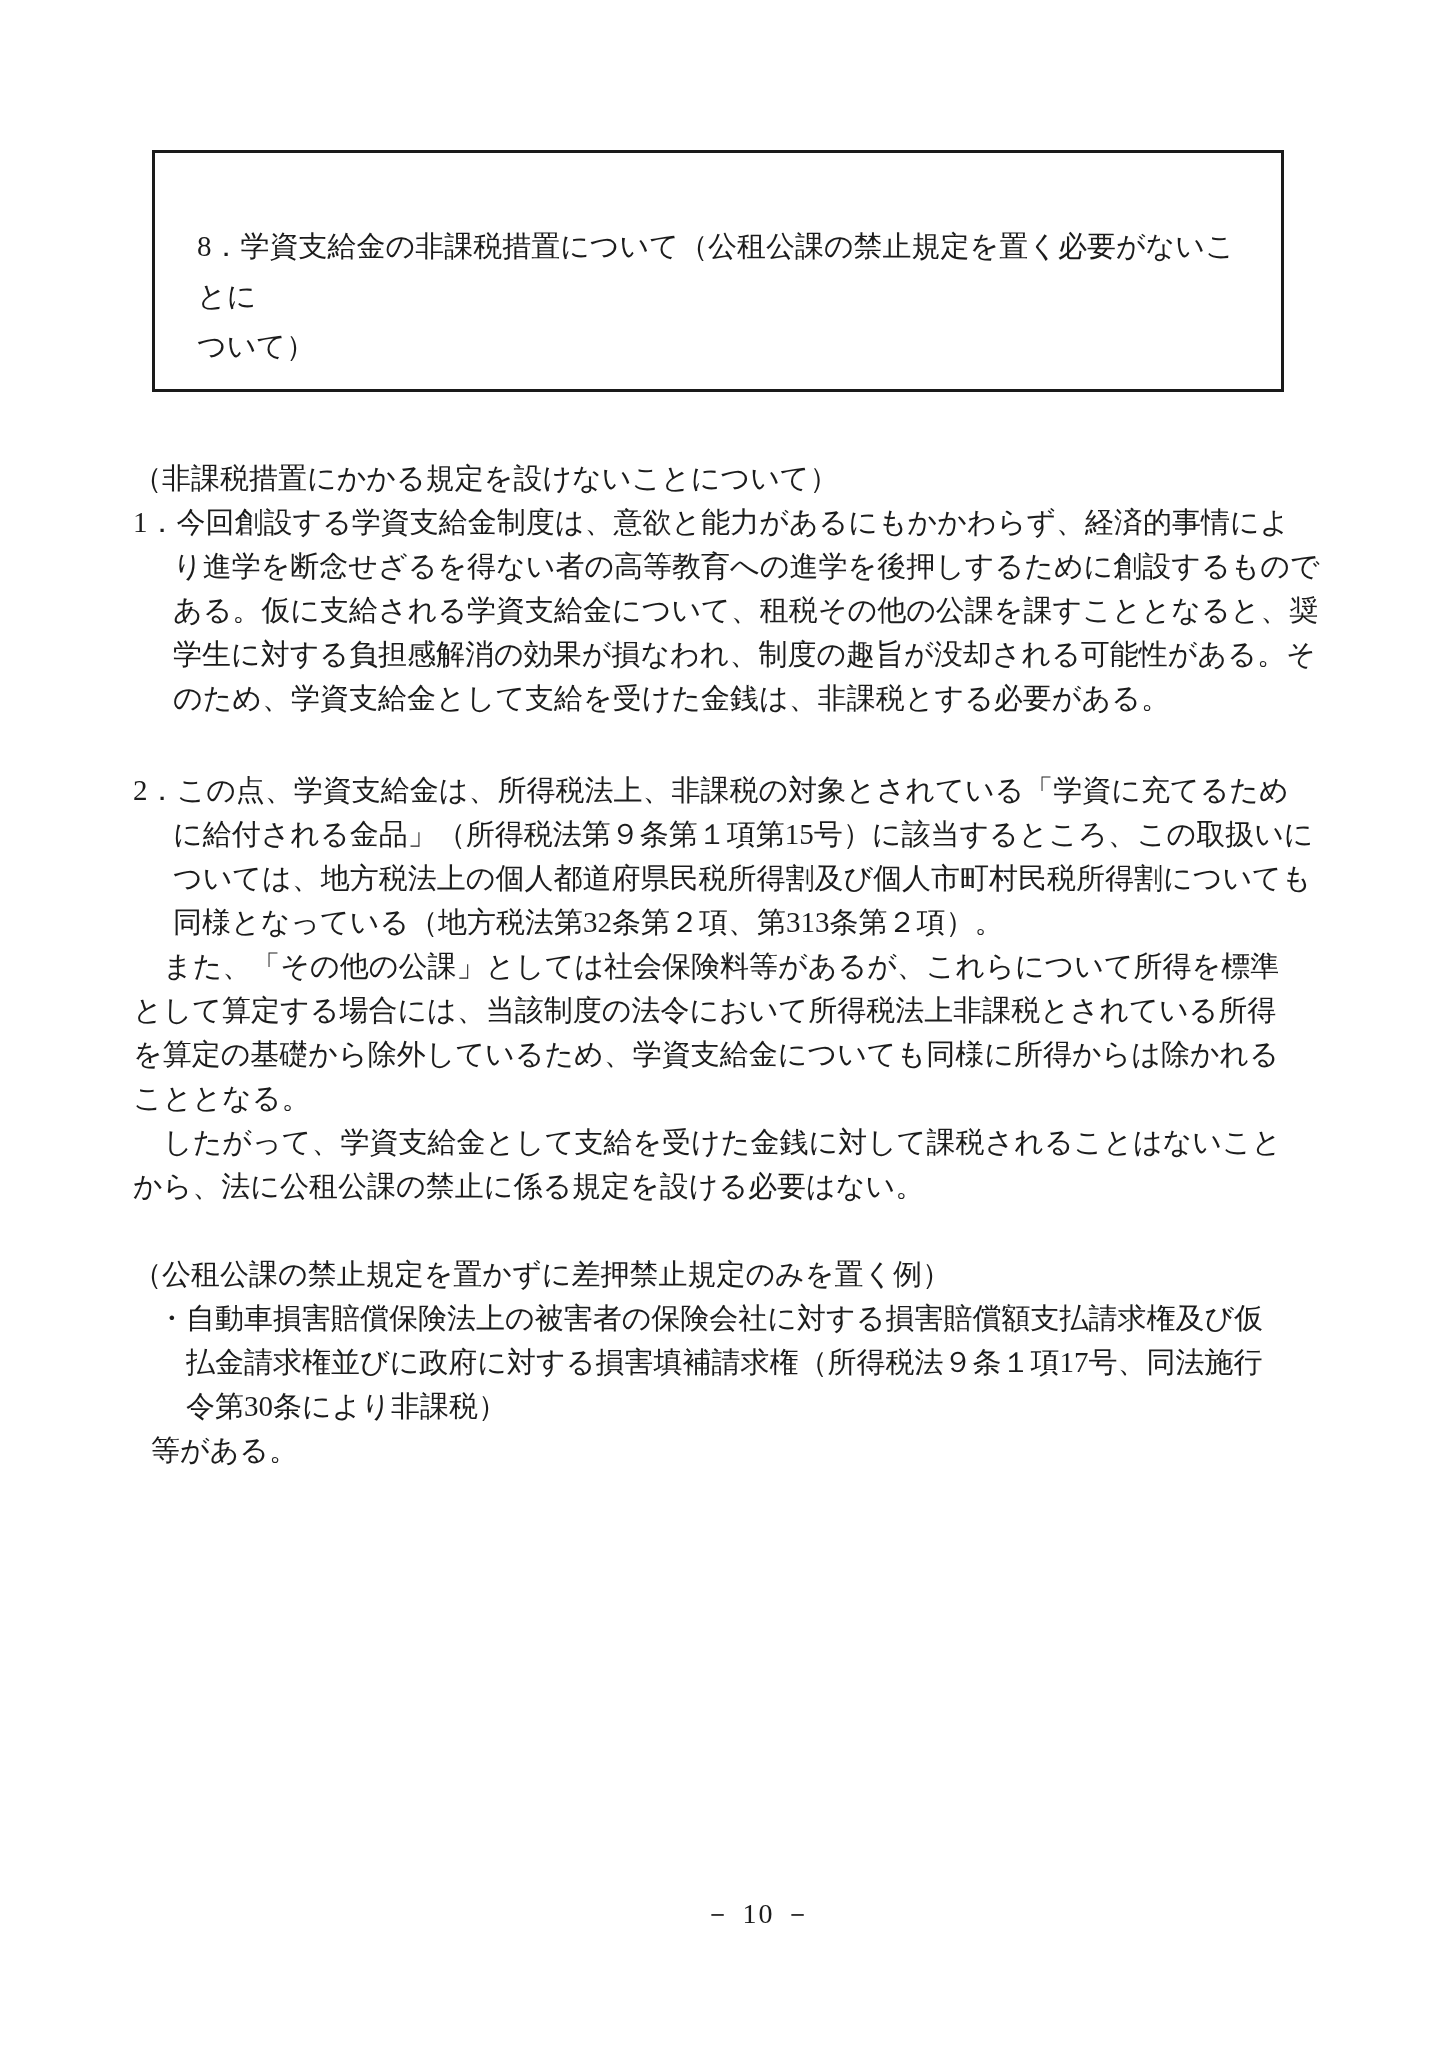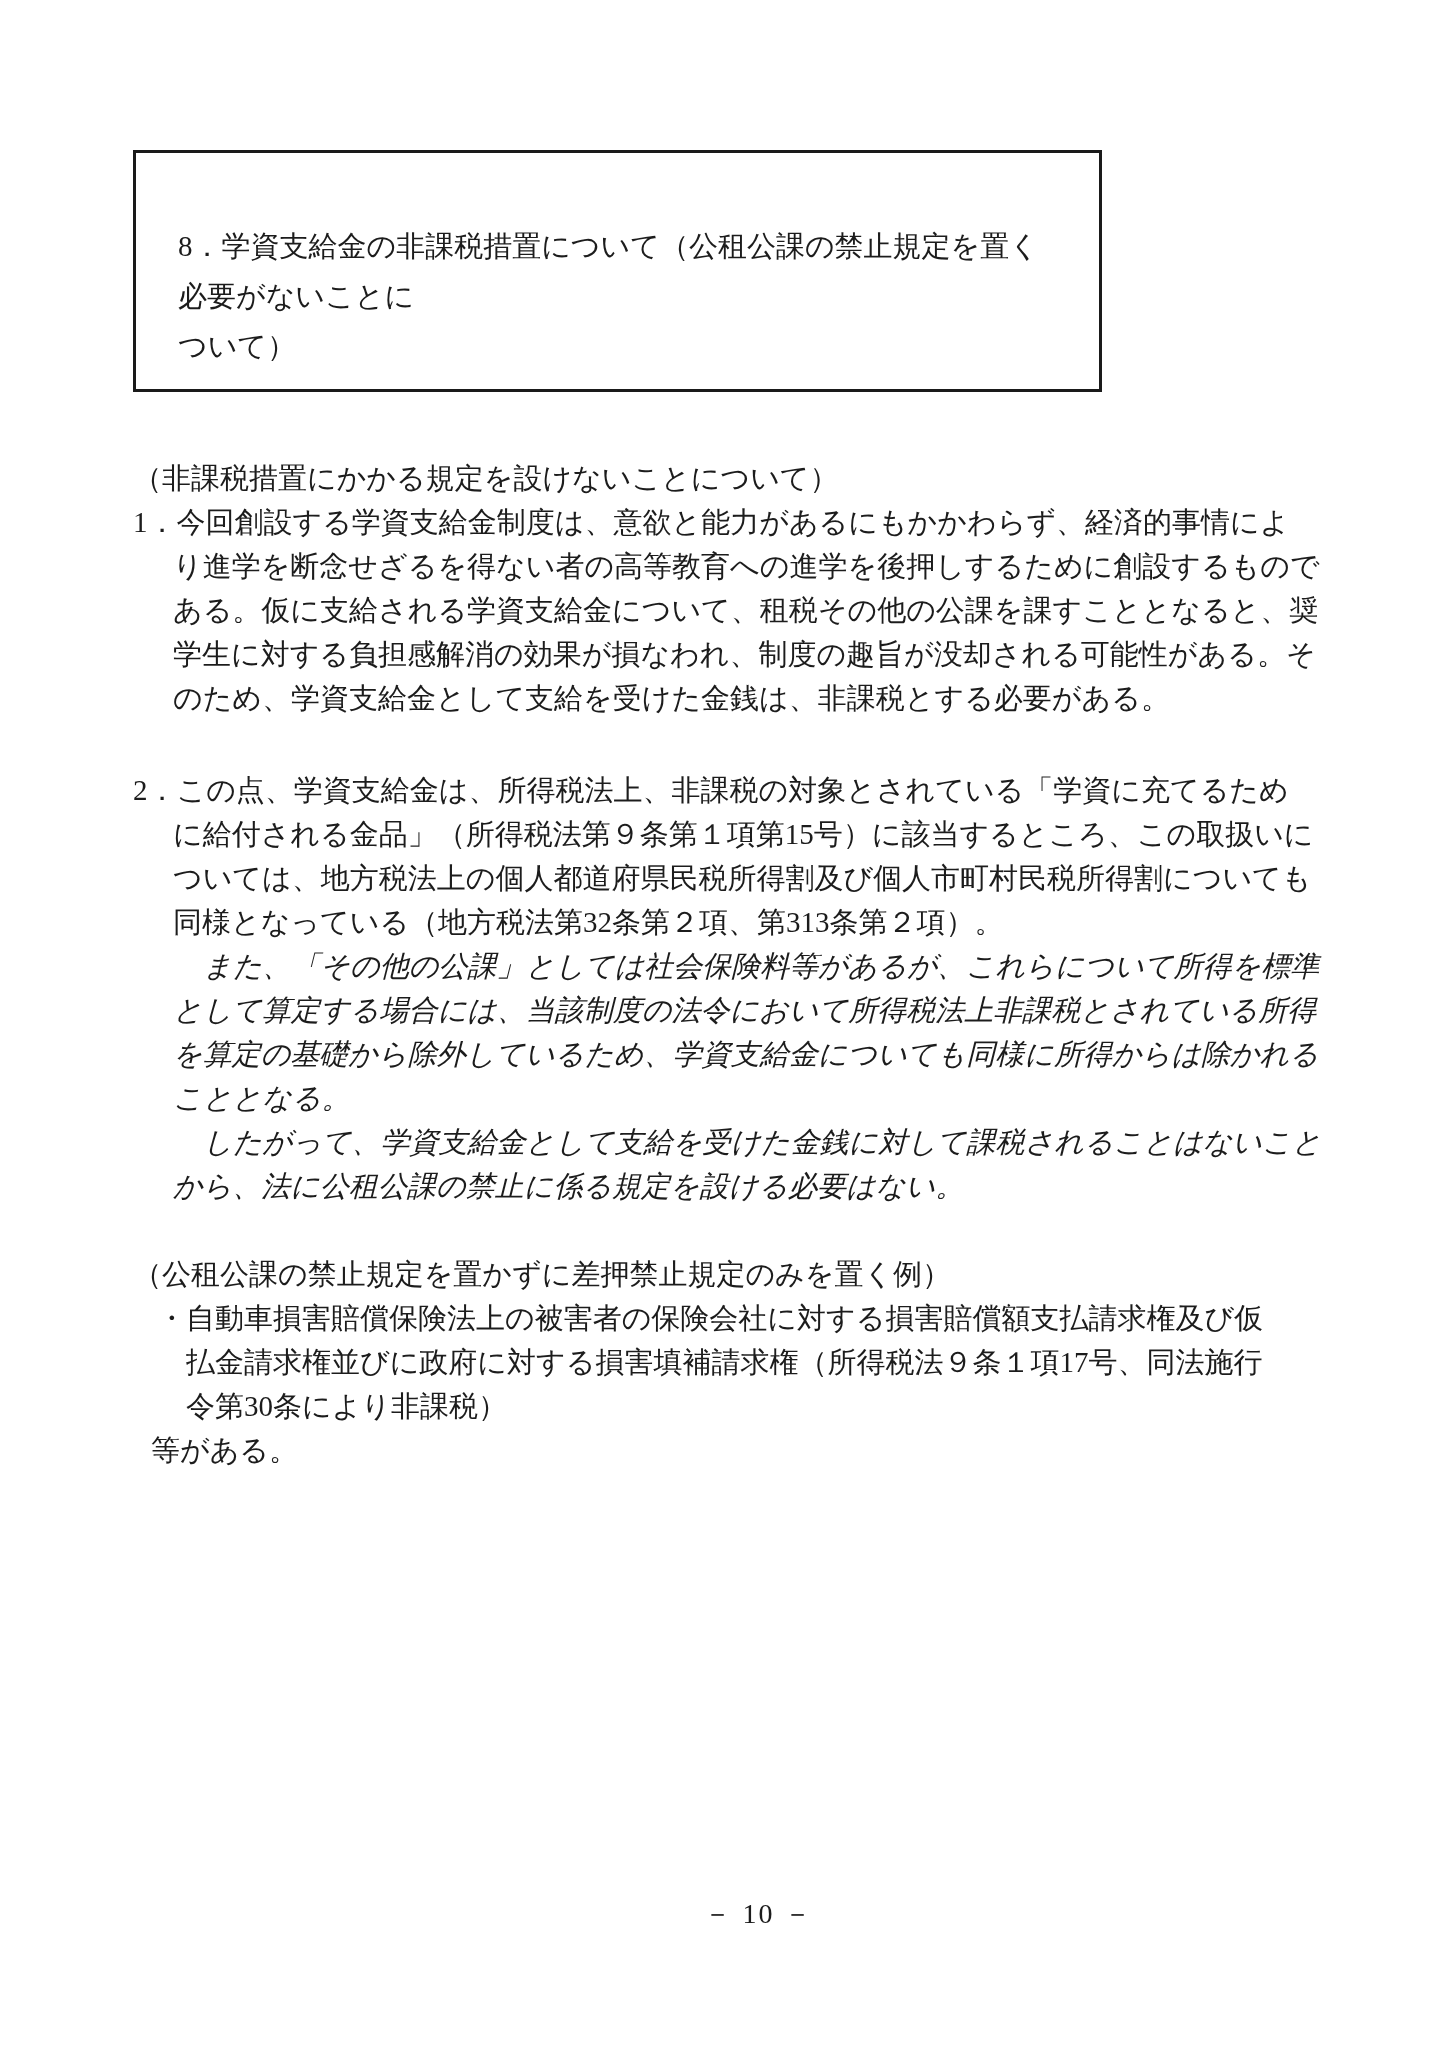--- a/index.html
+++ b/index.html
@@ -14,21 +14,22 @@
   }
   .content{
     position:absolute;
     top:150px;left:133px;
     width:1205px;
     font-size:29px;
     line-height:44px;
   }
   .title-box{
     box-sizing:border-box;
-    width:969px;
+    margin-left:19px;
+    width:1132px;
     border:3px solid #1a1a1a;
     padding:18px 36px 18px 42px;
     line-height:50px;
     white-space:pre-line;
   }
   .heading{
     margin:64px 0 0 0;
     white-space:pre-line;
   }
   .heading2{
@@ -37,23 +38,21 @@
   p{margin:0;}
   .item{
     white-space:pre-line;
     padding-left:40px;
     text-indent:-40px;
   }
   .item-first{margin-top:0;}
   .gap-top{margin-top:48px;}
   .sub{
     white-space:pre-line;
-    margin-left:40px;
     text-indent:30px;
-    font-style:italic;
   }
   .bullet{
     white-space:pre-line;
     margin-left:24px;
     padding-left:29px;
     text-indent:-29px;
   }
   .tail{
     margin-left:18px;
     white-space:pre-line;

